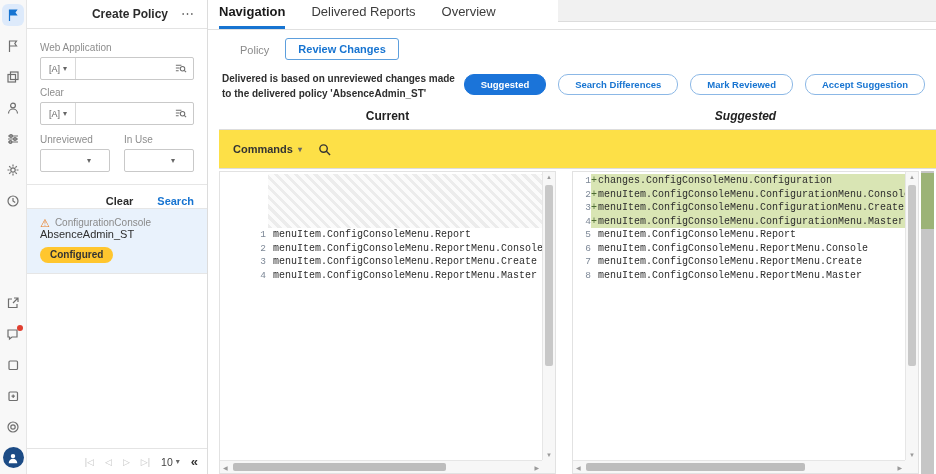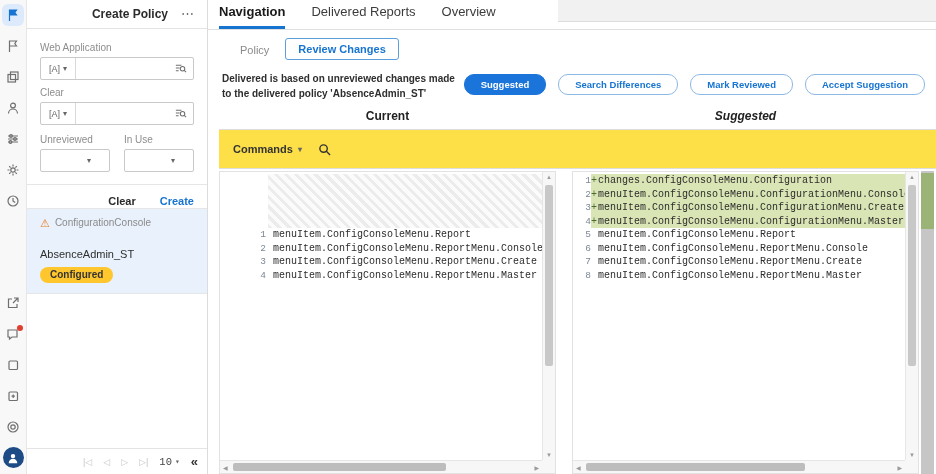--- a/index.html
+++ b/index.html
@@ -42,28 +42,28 @@
                  display:flex; align-items:center; justify-content:flex-end; padding-right:18px; cursor:pointer; }
   .actions-row { display:flex; justify-content:flex-end; gap:24px; padding:10px 13px 1px;
                  border-top:1px solid #e6e6e6; margin-top:12px; }
   .link-btn { font-size:11px; font-weight:bold; cursor:pointer; }
   .link-clear { color:#2b2b2b; }
   .link-search { color:var(--accent,#1774d1); }
   .result-item { background:#e9f2fc; border-top:1px solid #e6e6e6; border-bottom:1px solid #e6e6e6;
                  padding:8px 13px 10px; cursor:pointer; }
   .result-type { display:flex; align-items:center; gap:5px; font-size:10px; color:#8a8a8a; }
   .warn-glyph { color:var(--warning,#e87a1e); font-size:11px; line-height:10px; }
-  .result-name { font-size:11px; color:#2e2e2e; margin-top:20px; }
+  .result-name { font-size:11px; color:#2e2e2e; margin-top:0; }
   .status-badge { display:inline-block; margin-top:7px; background:var(--badge,#ffc62e); color:#333;
                   font-size:10px; font-weight:bold; padding:2px 10px 3px; border-radius:9px; }
   .panel-fill { flex:1; }
   .pagination { border-top:1px solid #e4e4e4; height:26px; display:flex; align-items:center;
                 justify-content:flex-end; gap:11px; padding:0 9px; }
   .pg-nav { color:#c6c6c6; font-size:9px; cursor:default; }
-  .pg-size { font-size:10.5px; color:#444; display:flex; gap:3px; align-items:center; cursor:pointer;font-family:Liberation Mono, monospace; }
+  .pg-size { font-size:10.5px; color:#444; display:flex; gap:3px; align-items:center; cursor:pointer; }
   .pg-collapse { color:#333; font-size:13px; font-weight:bold; cursor:pointer; }
 
   
   .main-col { flex:1; display:flex; flex-direction:column; position:relative; min-width:0; }
   .top-strip { height:30px; border-bottom:1px solid #e0e0e0; display:flex; align-items:flex-end;
                gap:26px; padding-left:11px; position:relative; background:#fff; }
   .top-tab { font-size:13px; color:#3c3c3c; padding-bottom:7px; cursor:pointer; border-bottom:3px solid transparent; }
   .top-tab.active { font-weight:bold; color:#1a1a1a; border-bottom:3px solid var(--accent,#1774d1); }
   .strip-cap { position:absolute; right:0; top:0; width:378px; height:22px; background:#f1f1f1;
                border-bottom:1px solid #dcdcdc; }
@@ -260,21 +260,21 @@
           <div class="field-label">In Use</div>
           <div class="mini-select">
             <span class="caret">▾</span>
           </div>
         </div>
       </div>
     </div>
 
     <div class="actions-row">
       <span class="link-btn link-clear">Clear</span>
-      <span class="link-btn link-search">Create</span>
+      <span class="link-btn link-search">Search</span>
     </div>
 
     <div class="result-item">
       <div class="result-type">
         <span class="warn-glyph">⚠</span>
         <span>ConfigurationConsole</span>
       </div>
       <div class="result-name">AbsenceAdmin_ST</div>
       <span class="status-badge">Configured</span>
     </div>

